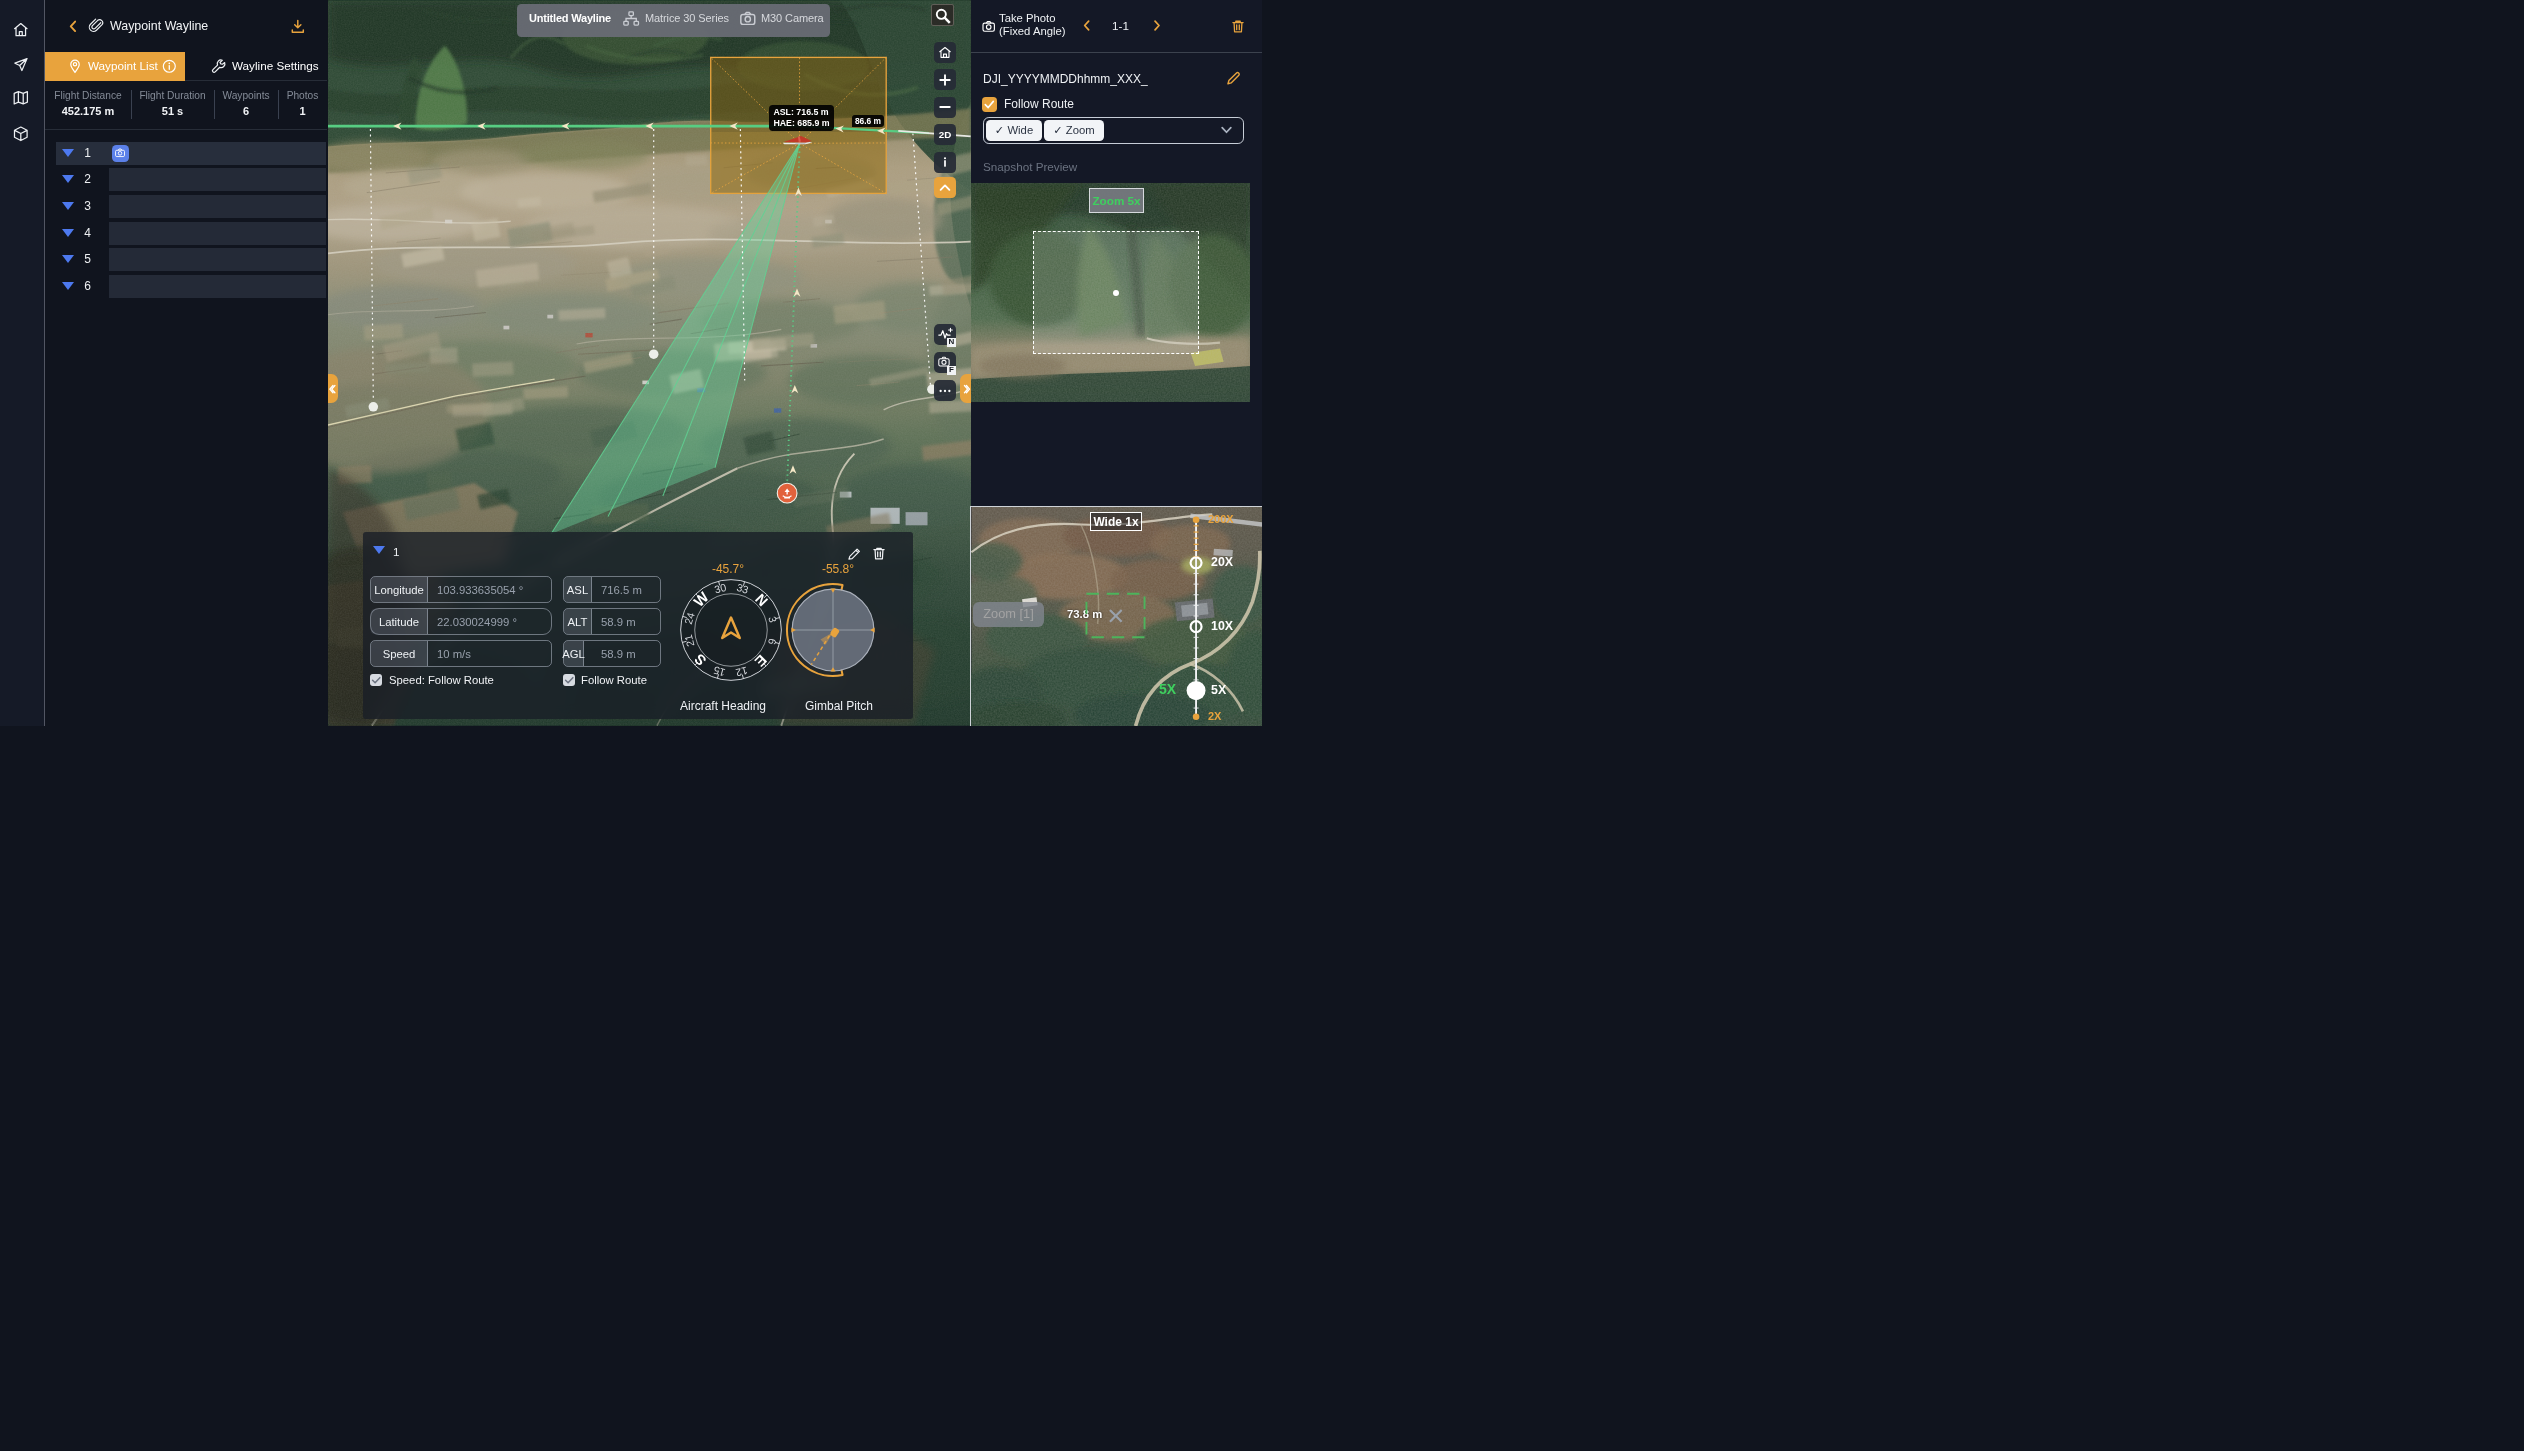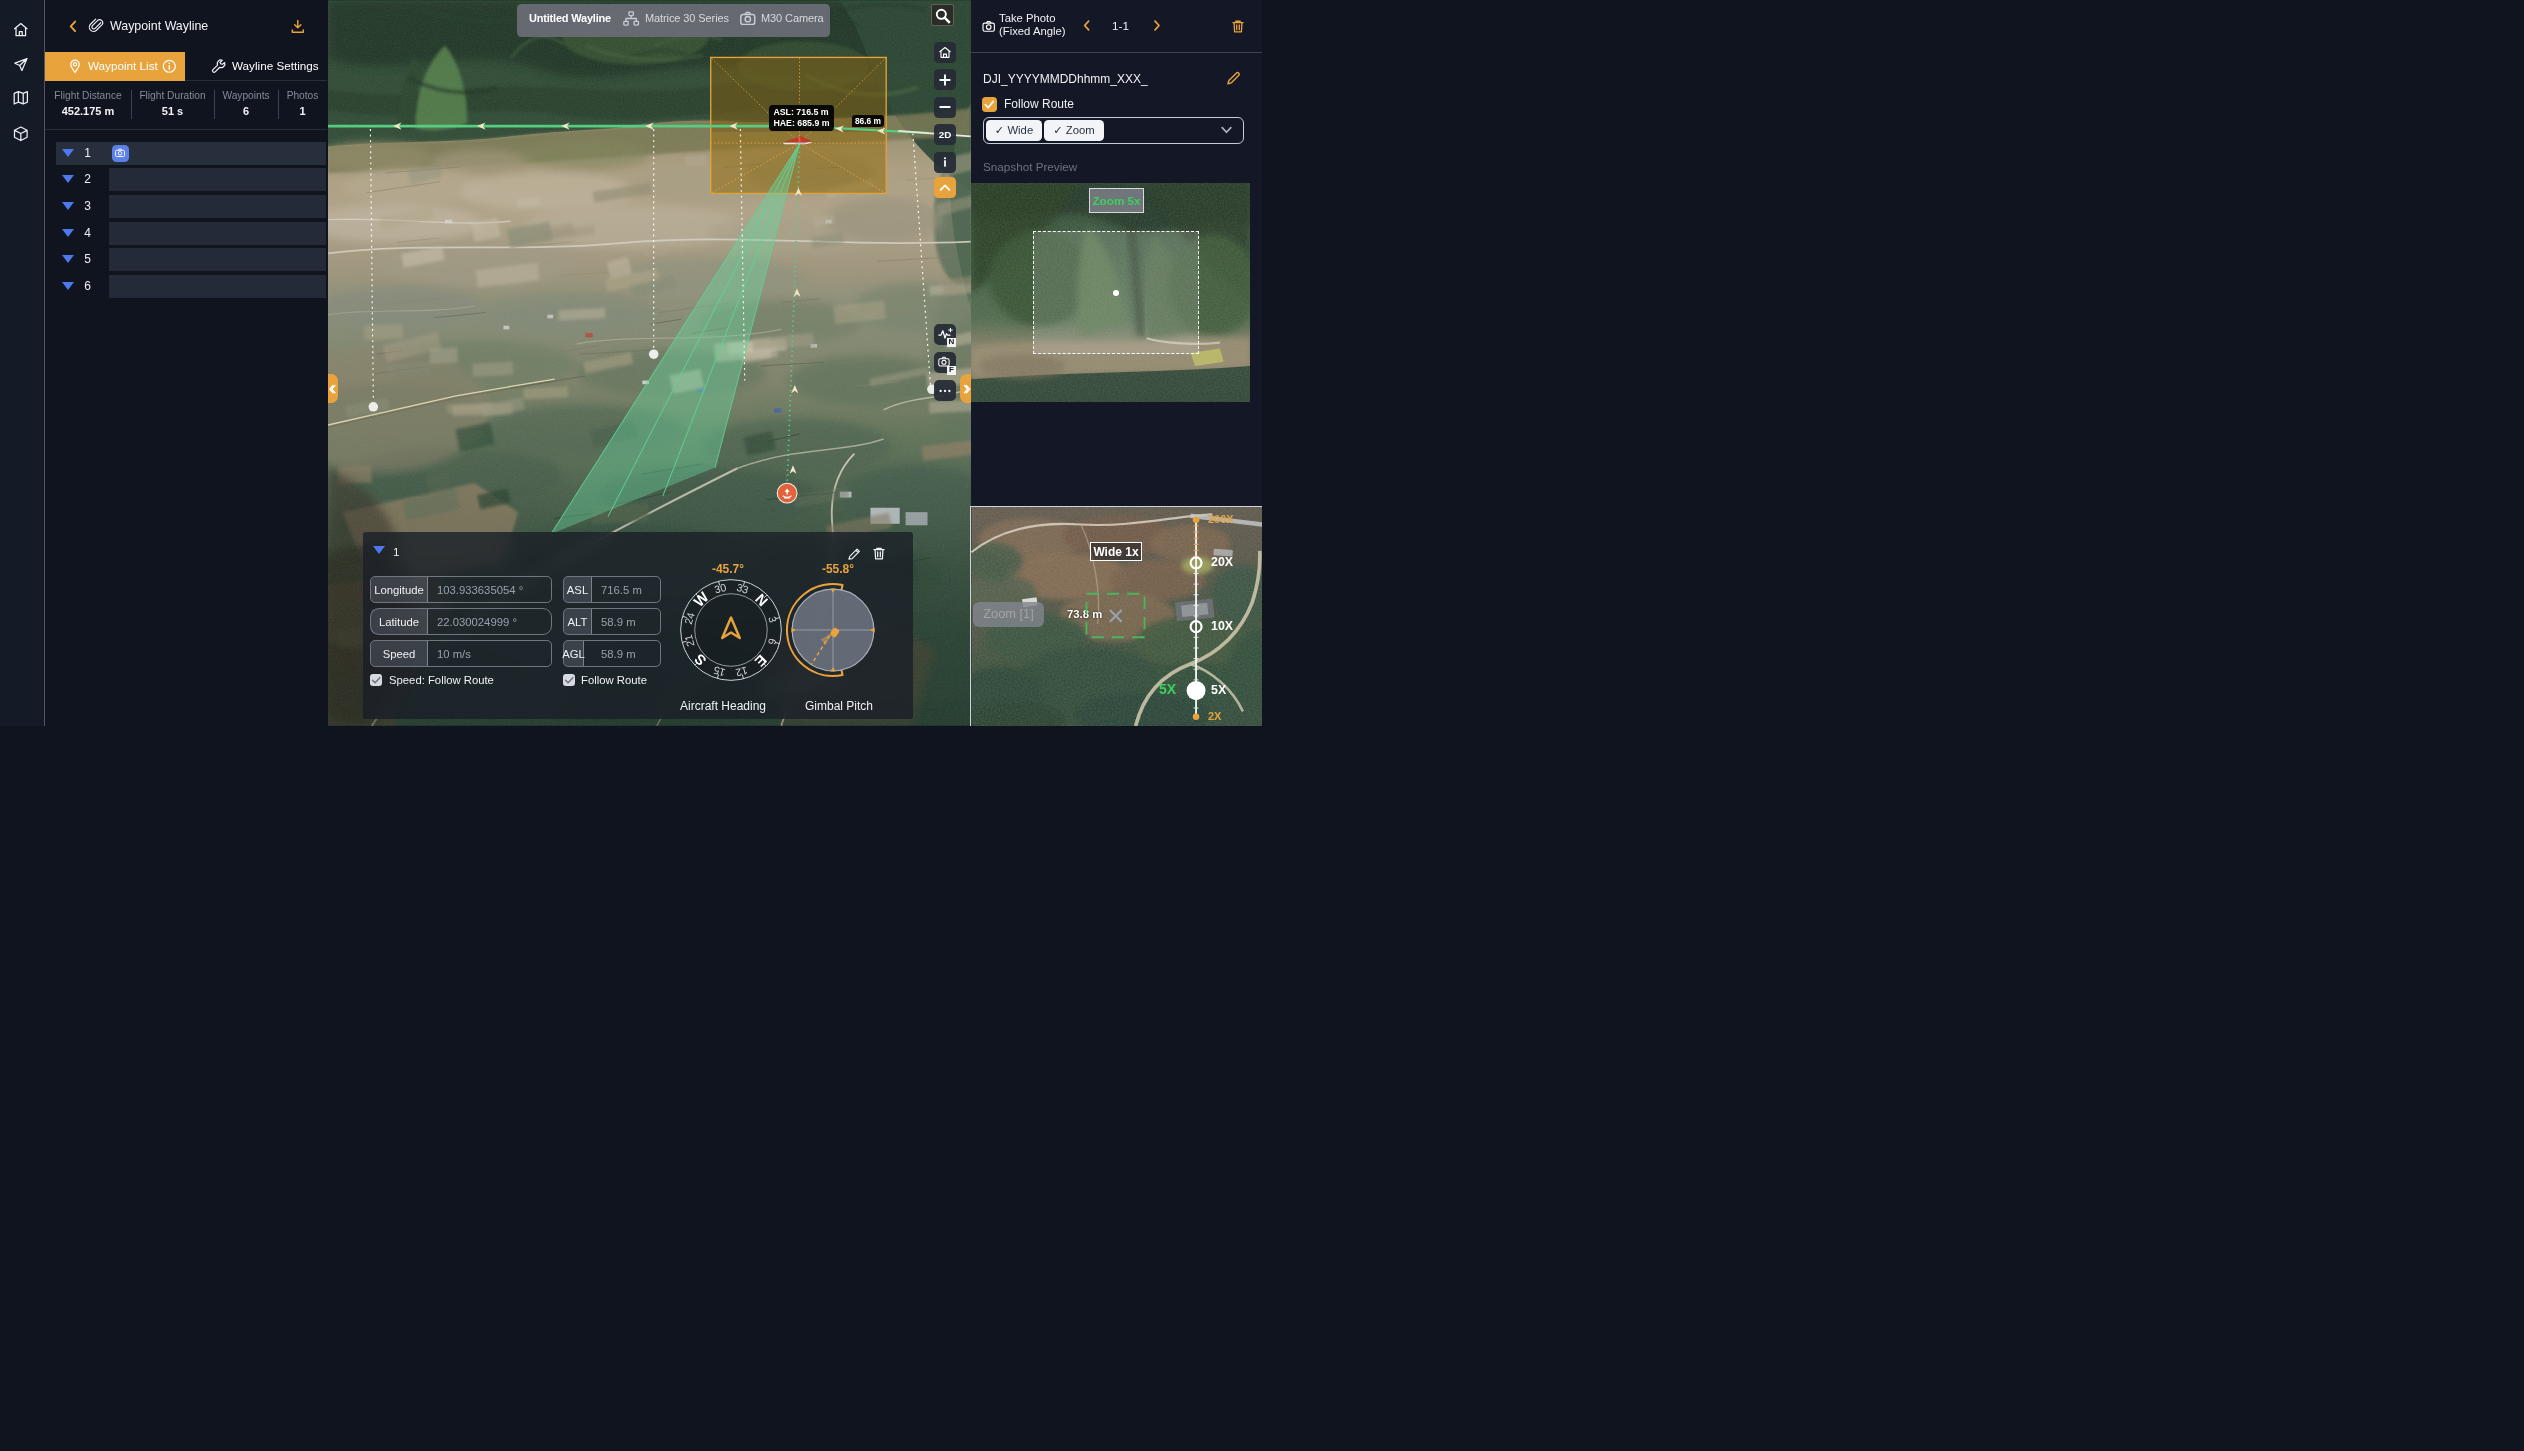--- a/index.html
+++ b/index.html
@@ -33,21 +33,21 @@
 .wt{color:#eef1f4;}
 
 .mbtn{position:absolute;left:934px;width:21.6px;height:21px;background:rgba(38,43,54,.93);border-radius:4.4px;color:#fff;}
 
 #bpanel{left:363px;top:532px;width:550px;height:187px;background:rgba(24,29,39,.78);border-radius:2.9px;backdrop-filter:blur(6.6px);}
 .fgroup{position:absolute;height:27px;border:0.9px solid rgba(165,173,186,.6);border-radius:5.1px;}
 .flab{position:absolute;left:0;top:0;height:100%;background:rgba(150,160,176,.24);border-right:0.9px solid rgba(165,173,186,.6);border-radius:4px 0 0 4px;color:#eef1f4;font-size:11.3px;display:flex;align-items:center;justify-content:center;}
 .fval{position:absolute;top:0;height:100%;display:flex;align-items:center;color:#98a0ac;font-size:11.3px;}
 .chk{position:absolute;width:12.4px;height:12.4px;background:rgba(225,229,235,.95);border-radius:2.9px;}
 .chklab{position:absolute;color:#f0f2f5;font-size:11.3px;}
-.dlab{position:absolute;color:#e8a33d;font-size:12px;font-weight:bold;text-align:center;width:66px;}
+.dlab{position:absolute;color:#e8a33d;font-size:12px;font-weight:normal;text-align:center;width:66px;}
 </style></head><body>
 <div id="stage">
 <div class="abs" id="rail">
 <svg class="abs" style="left:12.4px;top:20.5px;" width="17.6" height="17.6" viewBox="0 0 24 24">
         <path d="M3.5 10.5 L12 3.5 L20.5 10.5 M5.5 9.5 V20 H18.5 V9.5 M10 20 V14.5 H14 V20" fill="none" stroke="#edf0f3" stroke-linecap="round" stroke-linejoin="round" stroke-width="1.7"></path>
       </svg>
 <svg class="abs" style="left:12.4px;top:56px;" width="17.6" height="17.6" viewBox="0 0 24 24">
         <path d="M20.5 3.5 L4 9.8 L10.5 13 L13.5 19.8 Z M20.5 3.5 L10.5 13" fill="none" stroke="#edf0f3" stroke-linecap="round" stroke-linejoin="round" stroke-width="1.7"></path>
       </svg>
 <svg class="abs" style="left:12.4px;top:89px;" width="17.6" height="17.6" viewBox="0 0 24 24">
@@ -799,21 +799,21 @@
 <rect x="332" y="58" width="26" height="9" fill="#bcbfc3" opacity="0.75" transform="rotate(4 345 62)"></rect>
 <rect width="399" height="300" fill="#807a70" filter="url(#mgrain)" opacity="0.5"></rect>
 <defs>
           <filter id="mgrain">
             <feTurbulence type="fractalNoise" baseFrequency="0.45" numOctaves="2" seed="3"></feTurbulence>
             <feColorMatrix type="matrix" values="0 0 0 0 0.5  0 0 0 0 0.48  0 0 0 0 0.44  0 0 0 0.5 0"></feColorMatrix>
             <feComposite operator="in" in2="SourceGraphic"></feComposite>
           </filter>
         </defs>
 </svg></div>
-<div class="abs" style="left:1090px;top:512px;width:52px;height:19px;background:rgba(20,22,28,.5);border:1.5px solid #fff;color:#fff;font-weight:bold;font-size:12px;text-align:center;line-height:18.3px;margin-top:30px;">Wide 1x</div>
+<div class="abs" style="left:1090px;top:512px;width:52px;height:19px;background:rgba(20,22,28,.5);border:1.5px solid #fff;color:#fff;font-weight:bold;font-size:12px;text-align:center;line-height:18.3px;">Wide 1x</div>
 <div class="abs" style="left:973px;top:602px;width:71px;height:25px;background:rgba(128,133,141,.82);border-radius:5.9px;color:#a3a3a3;font-size:12.8px;text-align:center;line-height:24px;">Zoom [1]</div>
 <div class="abs" style="left:1067px;top:608px;color:#fff;font-weight:bold;font-size:11.3px;text-shadow:0 0 2.2px rgba(0,0,0,.9);">73.8 m</div>
 <svg class="abs" style="left:1107px;top:607px;" width="17.6" height="17.6" viewBox="0 0 24 24">
       <path d="M4 4 L20 20 M20 4 L4 20" stroke="#99a1ab" stroke-width="3"></path>
     </svg>
 <svg class="abs" style="left:1085px;top:592px;" width="61" height="47" viewBox="0 0 84 64">
       <rect x="2" y="2" width="80" height="60" fill="none" stroke="#4cb45c" stroke-width="2.6" stroke-dasharray="17 11"></rect>
     </svg>
 <svg class="abs" style="left:1180px;top:512px;" width="73" height="214" viewBox="0 0 100 292">
 <line x1="22" y1="10" x2="22" y2="280" stroke="#f2f3f5" stroke-width="2.6"></line>

